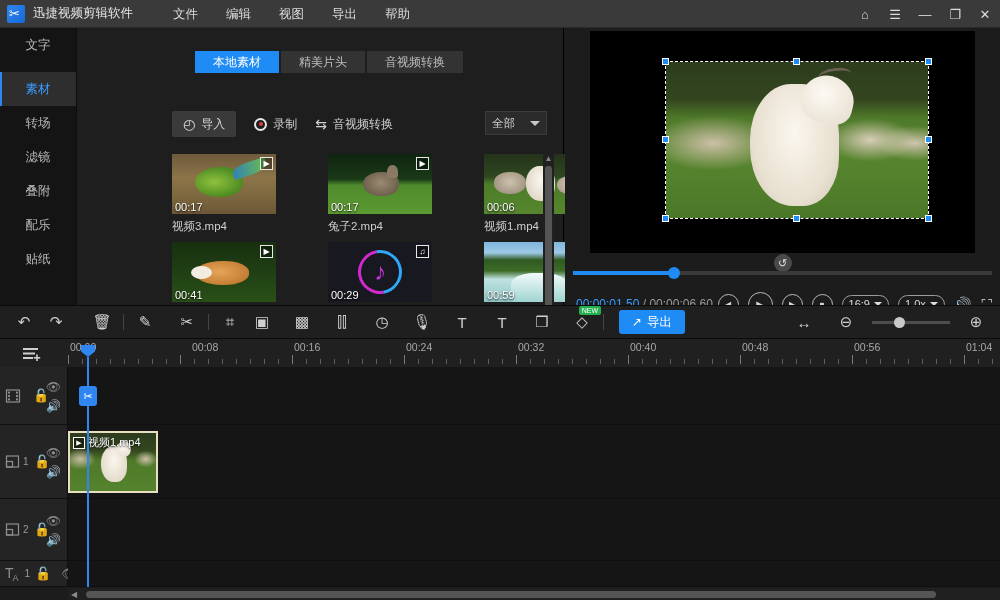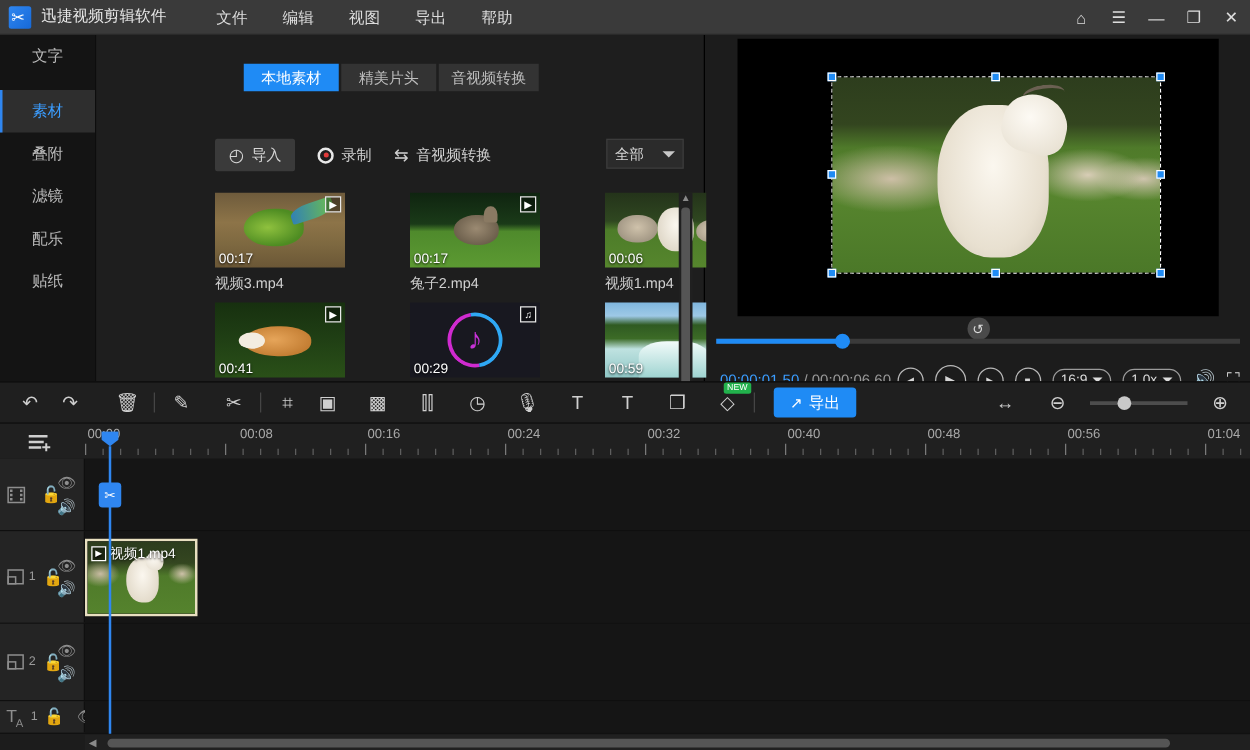--- a/index.html
+++ b/index.html
@@ -52,21 +52,21 @@
     content: ""; position: absolute; left: 0; top: 0; bottom: 0; width: 2px; background: #2f86f0;
   }
 
   
   .media-panel {
     position: absolute; left: 77px; top: 28px; width: 487px; height: 277px;
     background: #1e1e1e; border-right: 1px solid #000;
   }
   .tabrow { position: absolute; left: 118px; top: 23px; display: flex; gap: 2px; }
   .tab {
-    height: 22px; line-height: 22px; padding: 0 10px; font-size: 12px;
+    height: 22px; line-height: 22px; padding: 0 18px; font-size: 12px;
     background: #333333; color: #bdbdbd; text-align: center; min-width: 76px;
   }
   .tab.active { background: #1f8bf5; color: #ffffff; }
   .actionrow {
     position: absolute; left: 95px; top: 83px; width: 380px; height: 26px;
     display: flex; align-items: center; gap: 18px;
   }
   .btn-import {
     display: flex; align-items: center; gap: 6px; background: #3a3a3a;
     height: 26px; padding: 0 11px; border-radius: 2px; font-size: 12px; color: #d6d6d6;
@@ -288,22 +288,23 @@
       <div class="win-btn">☰</div>
       <div class="win-btn">—</div>
       <div class="win-btn">❐</div>
       <div class="win-btn close">✕</div>
     </div>
   </div>
 
   <div class="sidebar">
     <div class="side-item">文字</div>
     <div class="side-item active" style="margin-top:10px">素材</div>
+    <div class="side-item">转场</div>
+    <div class="side-item">滤镜</div>
     <div class="side-item">叠附</div>
-    <div class="side-item">滤镜</div>
     <div class="side-item">配乐</div>
     <div class="side-item">贴纸</div>
   </div>
 
   <div class="media-panel">
     <div class="tabrow">
       <div class="tab active">本地素材</div>
       <div class="tab">精美片头</div>
       <div class="tab">音视频转换</div>
     </div>

